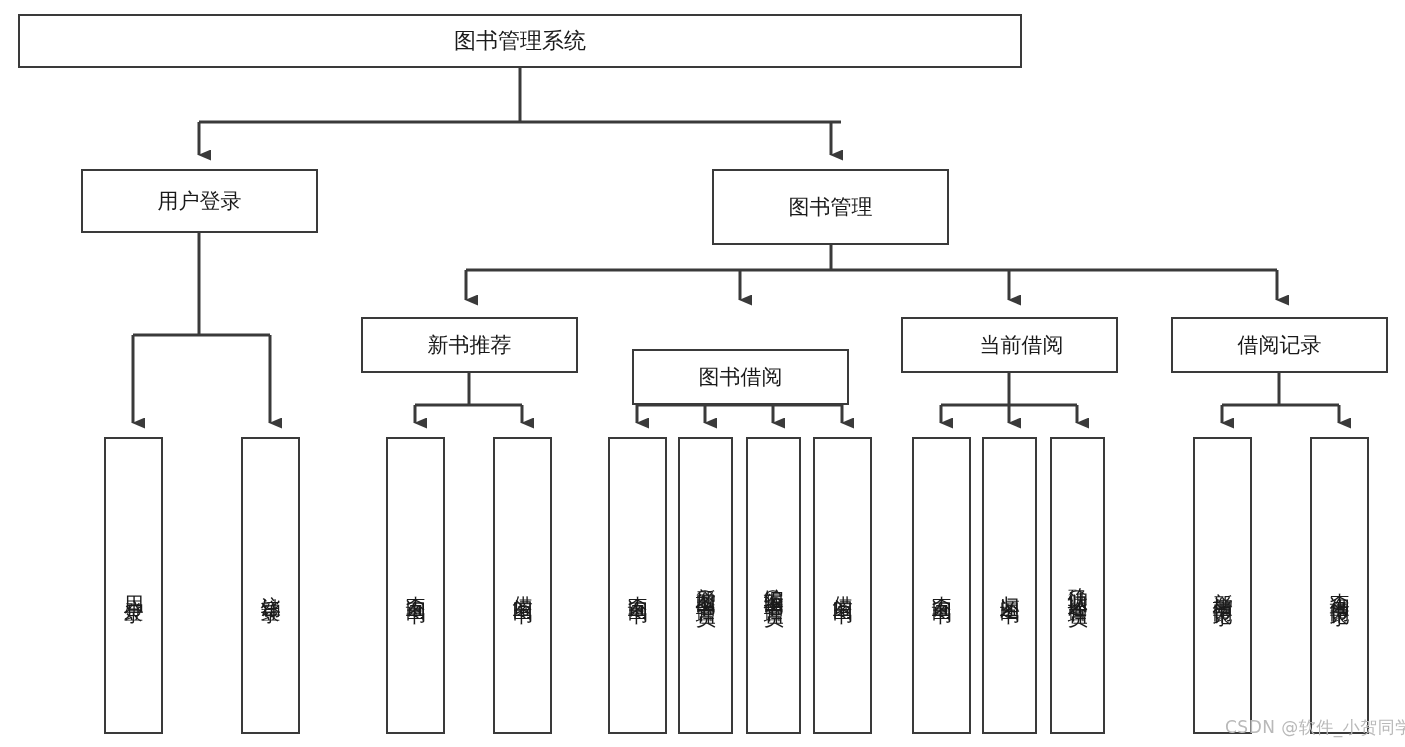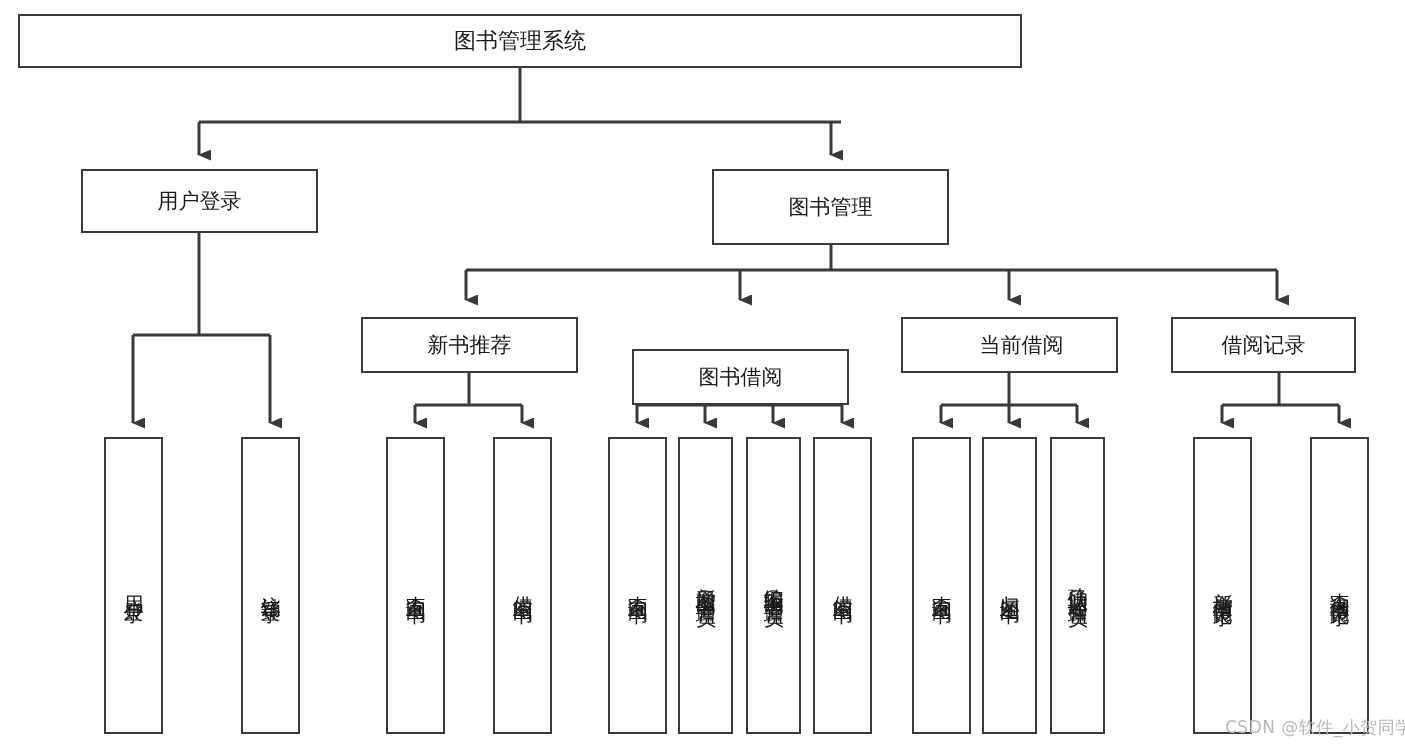--- a/index.html
+++ b/index.html
@@ -138,21 +138,21 @@
 
   <div class="node horiz" style="left:361px; top:317px; width:217px; height:56px;">
     <span class="node-label">新书推荐</span>
   </div>
   <div class="node horiz" style="left:632px; top:317px; width:217px; height:56px;margin-top:32px;">
     <span class="node-label">图书借阅</span>
   </div>
   <div class="node horiz" style="left:901px; top:317px; width:217px; height:56px;padding-left:24px;">
     <span class="node-label">当前借阅</span>
   </div>
-  <div class="node horiz" style="left:1171px; top:317px; width:185px; height:56px;">
+  <div class="node horiz" style="left:1171px; top:317px; width:217px; height:56px;">
     <span class="node-label">借阅记录</span>
   </div>
 
   <div class="node vert" style="left:104px; top:437px; width:59px; height:297px;">
     <span class="node-label">用户登录</span>
   </div>
   <div class="node vert" style="left:241px; top:437px; width:59px; height:297px;">
     <span class="node-label">注销登录</span>
   </div>
 

